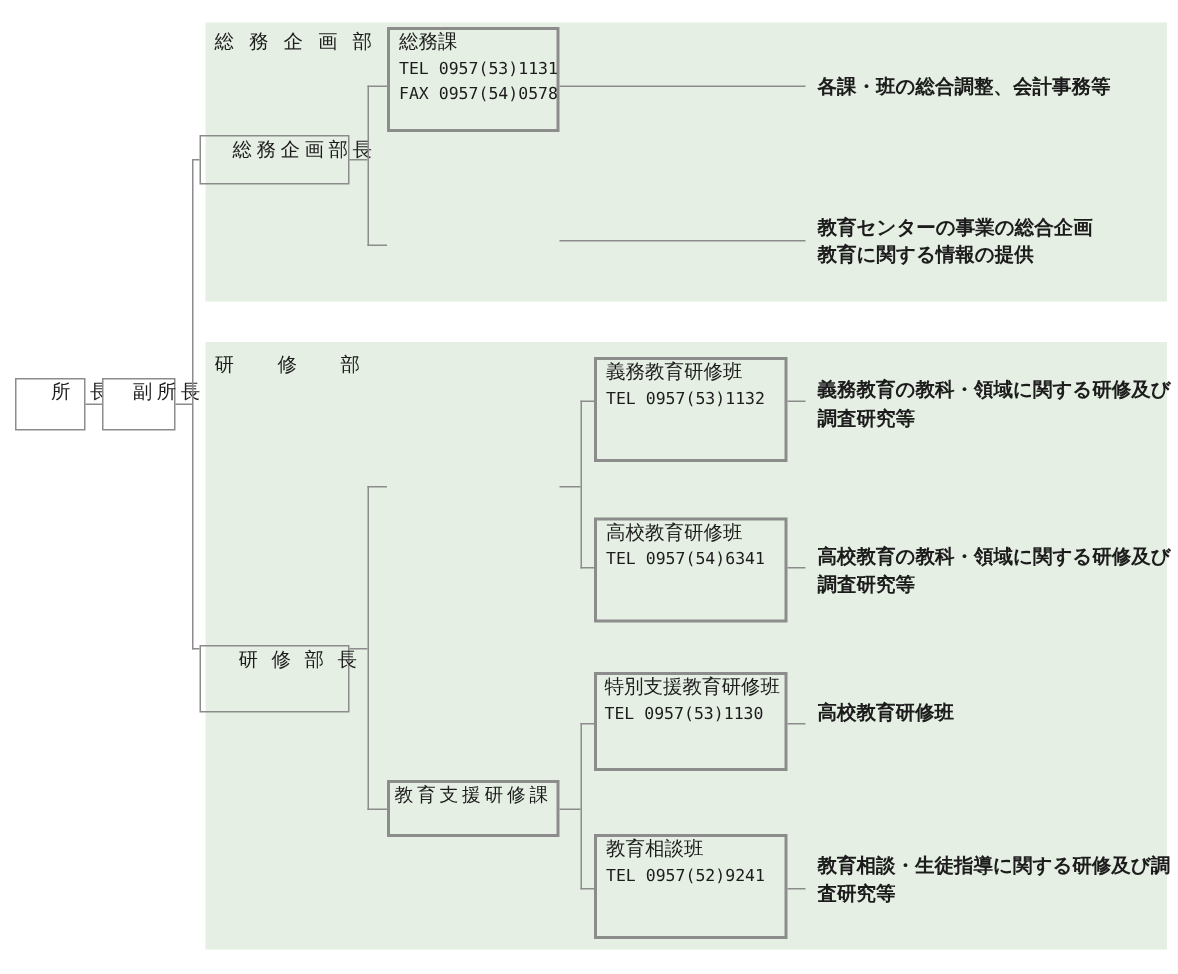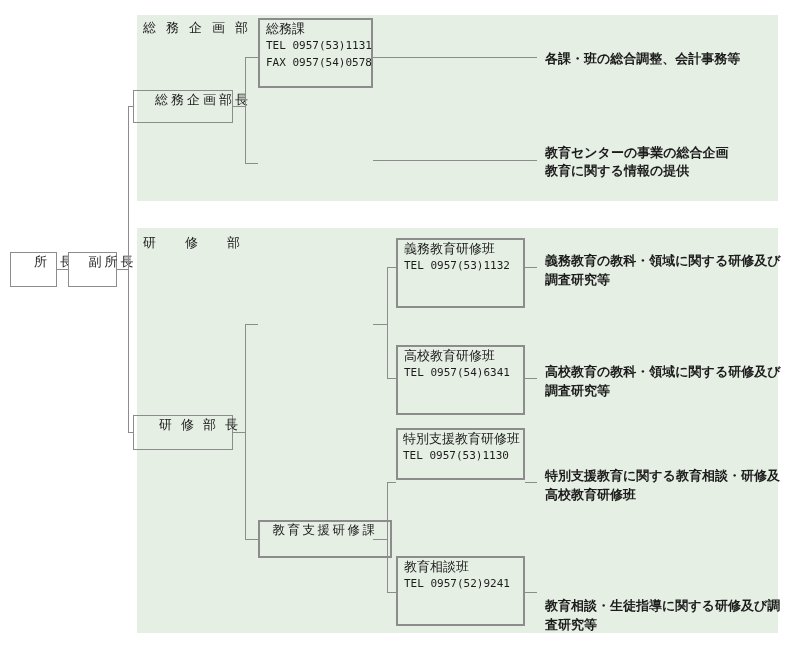--- a/index.html
+++ b/index.html
@@ -40,43 +40,43 @@
   <div class="box white thin center" style="left:10px;top:252px;width:47px;height:35px">
     <span class="jp">所　長</span>
   </div>
   <div class="box white thin center" style="left:68px;top:252px;width:49px;height:35px">
     <span class="jp" style="letter-spacing:3px">副所長</span>
   </div>
 
   <div class="box thin center" style="left:133px;top:90px;width:100px;height:33px">
     <span class="head-label">総務企画部長</span>
   </div>
-  <div class="box thin center" style="left:133px;top:415px;width:100px;height:35px">
+  <div class="box thin center" style="left:133px;top:430px;width:100px;height:45px">
     <span class="head-label" style="letter-spacing:9px">研修部長</span>
   </div>
 
   <div class="box left" style="left:258px;top:18px;width:115px;height:70px">
     <span class="jp">総務課</span>
     <span class="tel">TEL 0957(53)1131</span>
     <span class="tel">FAX 0957(54)0578</span>
   </div>
 
-  <div class="box center" style="left:258px;top:520px;width:134px;height:38px">
+  <div class="box center" style="left:258px;top:520px;width:115px;height:38px">
     <span class="sec-label" style="letter-spacing:2.5px">教育支援研修課</span>
   </div>
 
   <div class="box left" style="left:396px;top:238px;width:129px;height:70px">
     <span class="jp">義務教育研修班</span>
     <span class="tel">TEL 0957(53)1132</span>
   </div>
   <div class="box left" style="left:396px;top:345px;width:129px;height:70px">
     <span class="jp">高校教育研修班</span>
     <span class="tel">TEL 0957(54)6341</span>
   </div>
-  <div class="box left" style="left:396px;top:428px;width:129px;height:52px;padding-left:5px">
+  <div class="box left" style="left:396px;top:448px;width:129px;height:66px;padding-left:5px">
     <span class="jp">特別支援教育研修班</span>
     <span class="tel">TEL 0957(53)1130</span>
   </div>
   <div class="box left" style="left:396px;top:556px;width:129px;height:70px">
     <span class="jp">教育相談班</span>
     <span class="tel">TEL 0957(52)9241</span>
   </div>
 
   <div class="desc" style="left:545px;top:49px">
     <span>各課・班の総合調整、会計事務等</span>
@@ -87,24 +87,23 @@
   </div>
   <div class="desc" style="left:545px;top:251px">
     <span>義務教育の教科・領域に関する研修及び</span>
     <span>調査研究等</span>
   </div>
   <div class="desc" style="left:545px;top:362px">
     <span>高校教育の教科・領域に関する研修及び</span>
     <span>調査研究等</span>
   </div>
   <div class="desc" style="left:545px;top:466px">
-    <span>特別支援教育に関する教育相談・研修及</span>
     <span>高校教育研修班</span>
   </div>
-  <div class="desc" style="left:545px;top:596px">
+  <div class="desc" style="left:545px;top:568px">
     <span>教育相談・生徒指導に関する研修及び調</span>
     <span>査研究等</span>
   </div>
 
   <div class="hline" style="left:57px;top:269px;width:11px"></div>
   <div class="hline" style="left:117px;top:269px;width:11px"></div>
   <div class="vline" style="left:128px;top:106px;height:327px"></div>
   <div class="hline" style="left:128px;top:106px;width:5px"></div>
   <div class="hline" style="left:128px;top:432px;width:5px"></div>
 

